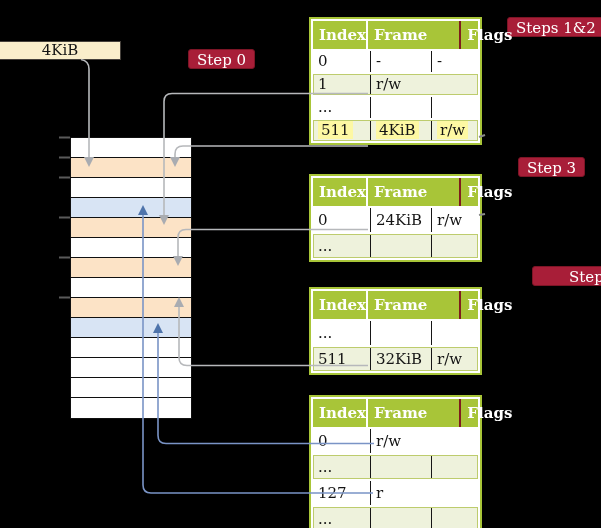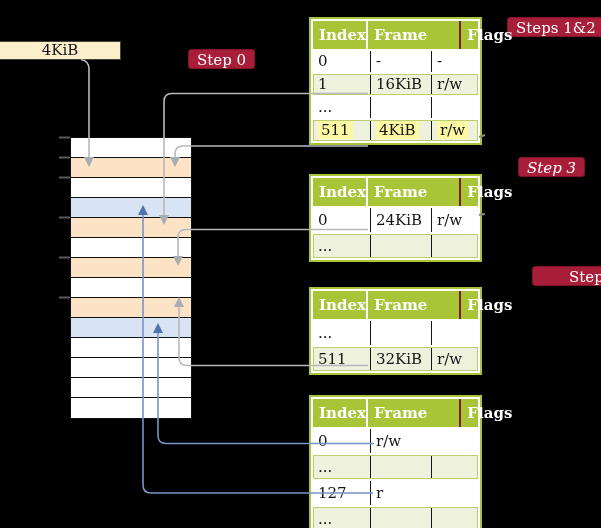--- a/index.html
+++ b/index.html
@@ -58,21 +58,21 @@
 <body>
 
 <div id="canvas">
 
   <div class="regbox">
     <span>4KiB</span>
   </div>
 
   <div class="badge" style="left:188px;top:49px;">Step 0</div>
   <div class="badge" style="left:507px;top:17px;">Steps 1&amp;2</div>
-  <div class="badge" style="left:518px;top:157px;font-style:italic;">Step 3</div>
+  <div class="badge" style="left:518px;top:157px;">Step 3</div>
   <div class="badge" style="left:532px;top:266px;padding-left:36px;">Step 4</div>
 
   <div class="mem">
       <div class="mrow free"></div>
       <div class="mrow page-table"></div>
       <div class="mrow free"></div>
       <div class="mrow mapped"></div>
       <div class="mrow page-table"></div>
       <div class="mrow free"></div>
       <div class="mrow page-table"></div>
@@ -91,21 +91,20 @@
       <div class="hc c2">Frame</div>
       <div class="hc c3">Flags</div>
     </div>
     <div class="r">
       <div class="c c1">0</div>
       <div class="c c2">-</div>
       <div class="c c3">-</div>
     </div>
     <div class="r g">
       <div class="c c1">1</div>
-      <div class="c c2">16KiB</div>
       <div class="c c3">r/w</div>
     </div>
     <div class="r">
       <div class="c c1">...</div>
       <div class="c c2"></div>
       <div class="c c3"></div>
     </div>
     <div class="r g">
       <div class="c c1"><span class="hl">511</span></div>
       <div class="c c2"><span class="hl">4KiB</span></div>

